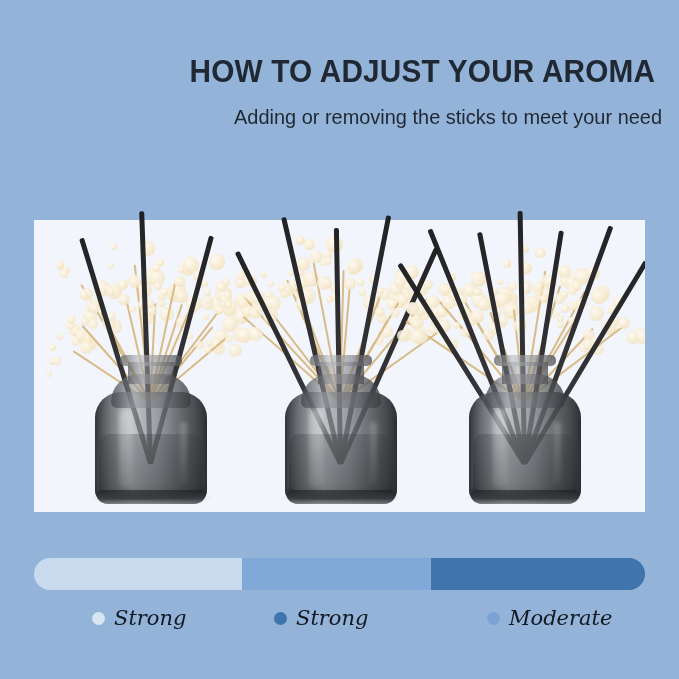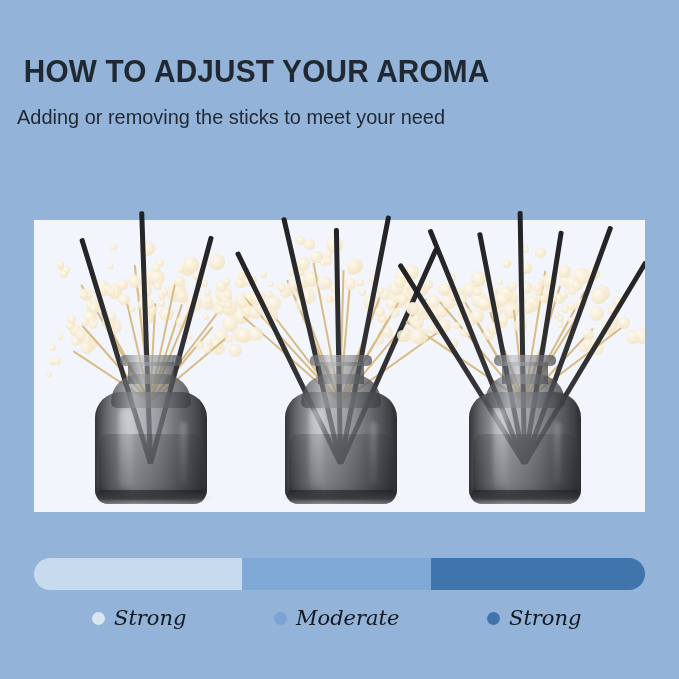--- a/index.html
+++ b/index.html
@@ -20,21 +20,21 @@
     background: #94b3d8;
     overflow: hidden;
   }
 
   
   .header {
     position: absolute;
     top: 0;
     left: 0;
     width: 679px;
-    text-align: left;
+    text-align: right;
   }
   .title {
     margin: 0;
     padding-top: 55px;
     font-family: "Liberation Sans", sans-serif;
     font-size: 32px;
     font-weight: bold;
     letter-spacing: 0.2px;
     color: #1f2833;
     transform: scaleX(0.93);
@@ -695,22 +695,22 @@
     <div class="bar-seg" style="background: rgb(128, 169, 216); width: 31%;"></div>
     <div class="bar-seg" style="background: rgb(63, 116, 173); width: 35%;"></div>
   </div>
 
   <div class="legend">
     <div class="legend-item">
       <span class="legend-dot" style="background: rgb(216, 230, 243);"></span>
       <span class="legend-label">Strong</span>
     </div>
     <div class="legend-item">
+      <span class="legend-dot" style="background: rgb(63, 116, 173);"></span>
+      <span class="legend-label">Strong</span>
+    </div>
+    <div class="legend-item">
       <span class="legend-dot" style="background: rgb(123, 164, 212);"></span>
       <span class="legend-label">Moderate</span>
     </div>
-    <div class="legend-item">
-      <span class="legend-dot" style="background: rgb(63, 116, 173);"></span>
-      <span class="legend-label">Strong</span>
-    </div>
   </div>
 
 </div>
 
 </body></html>

